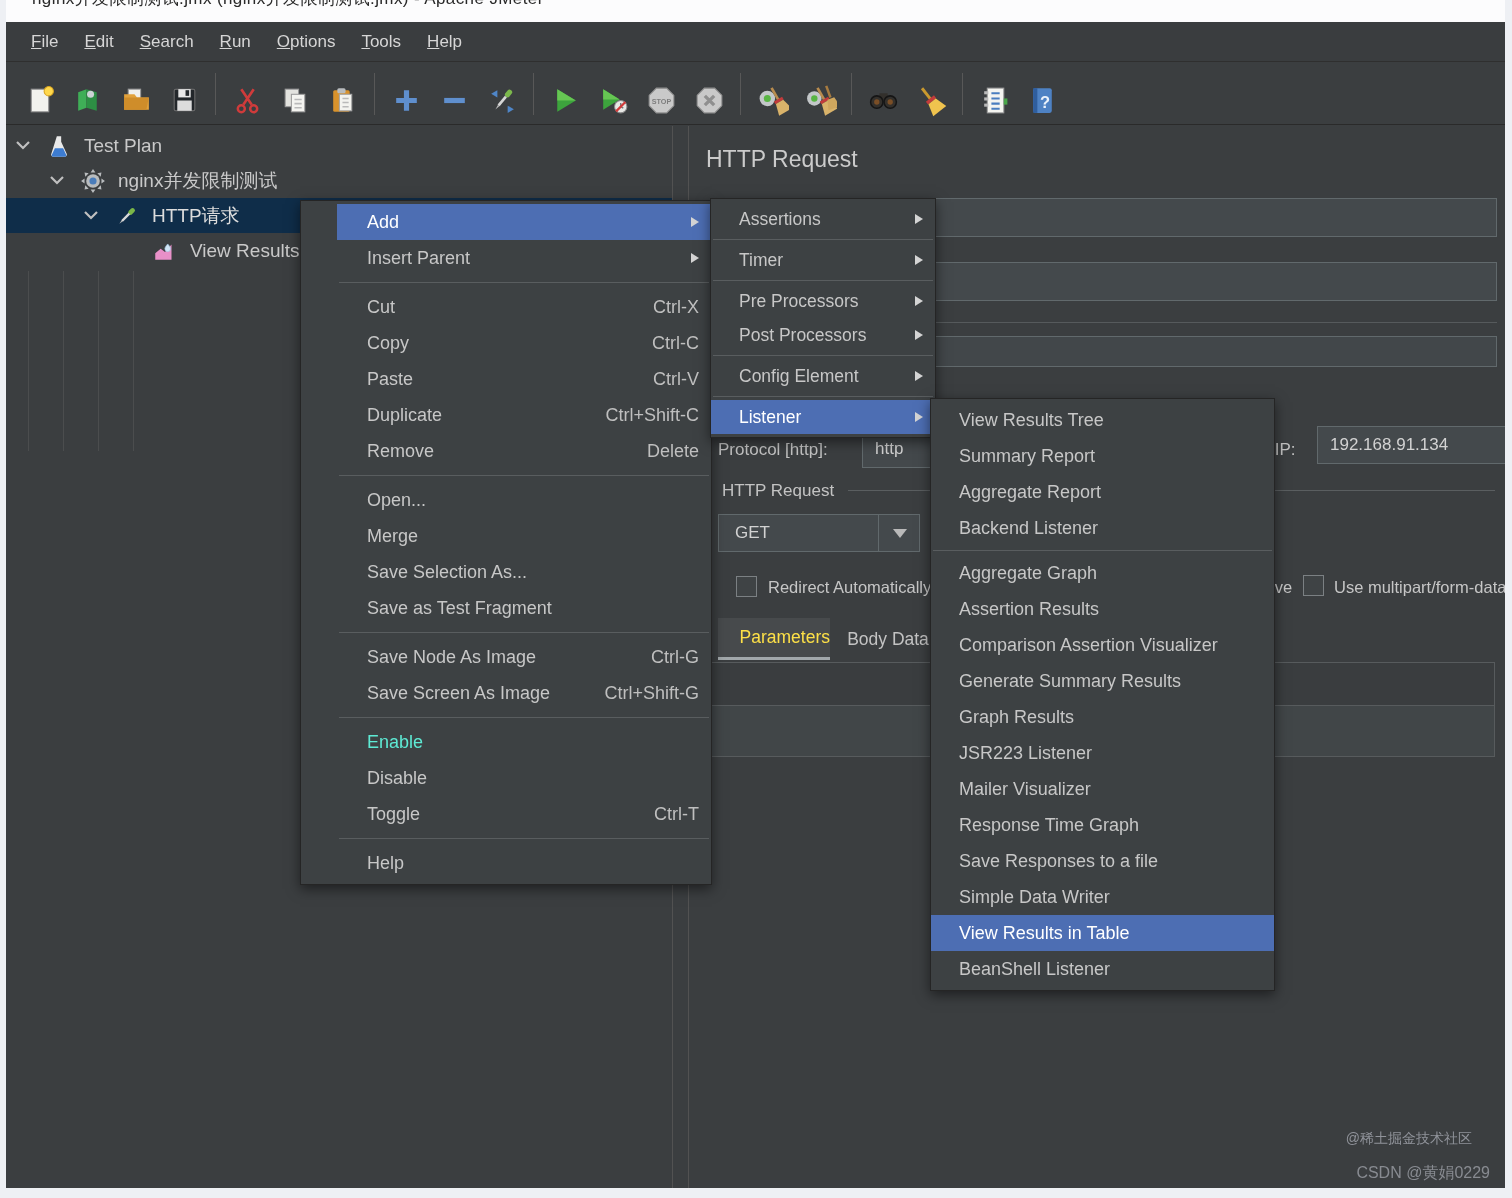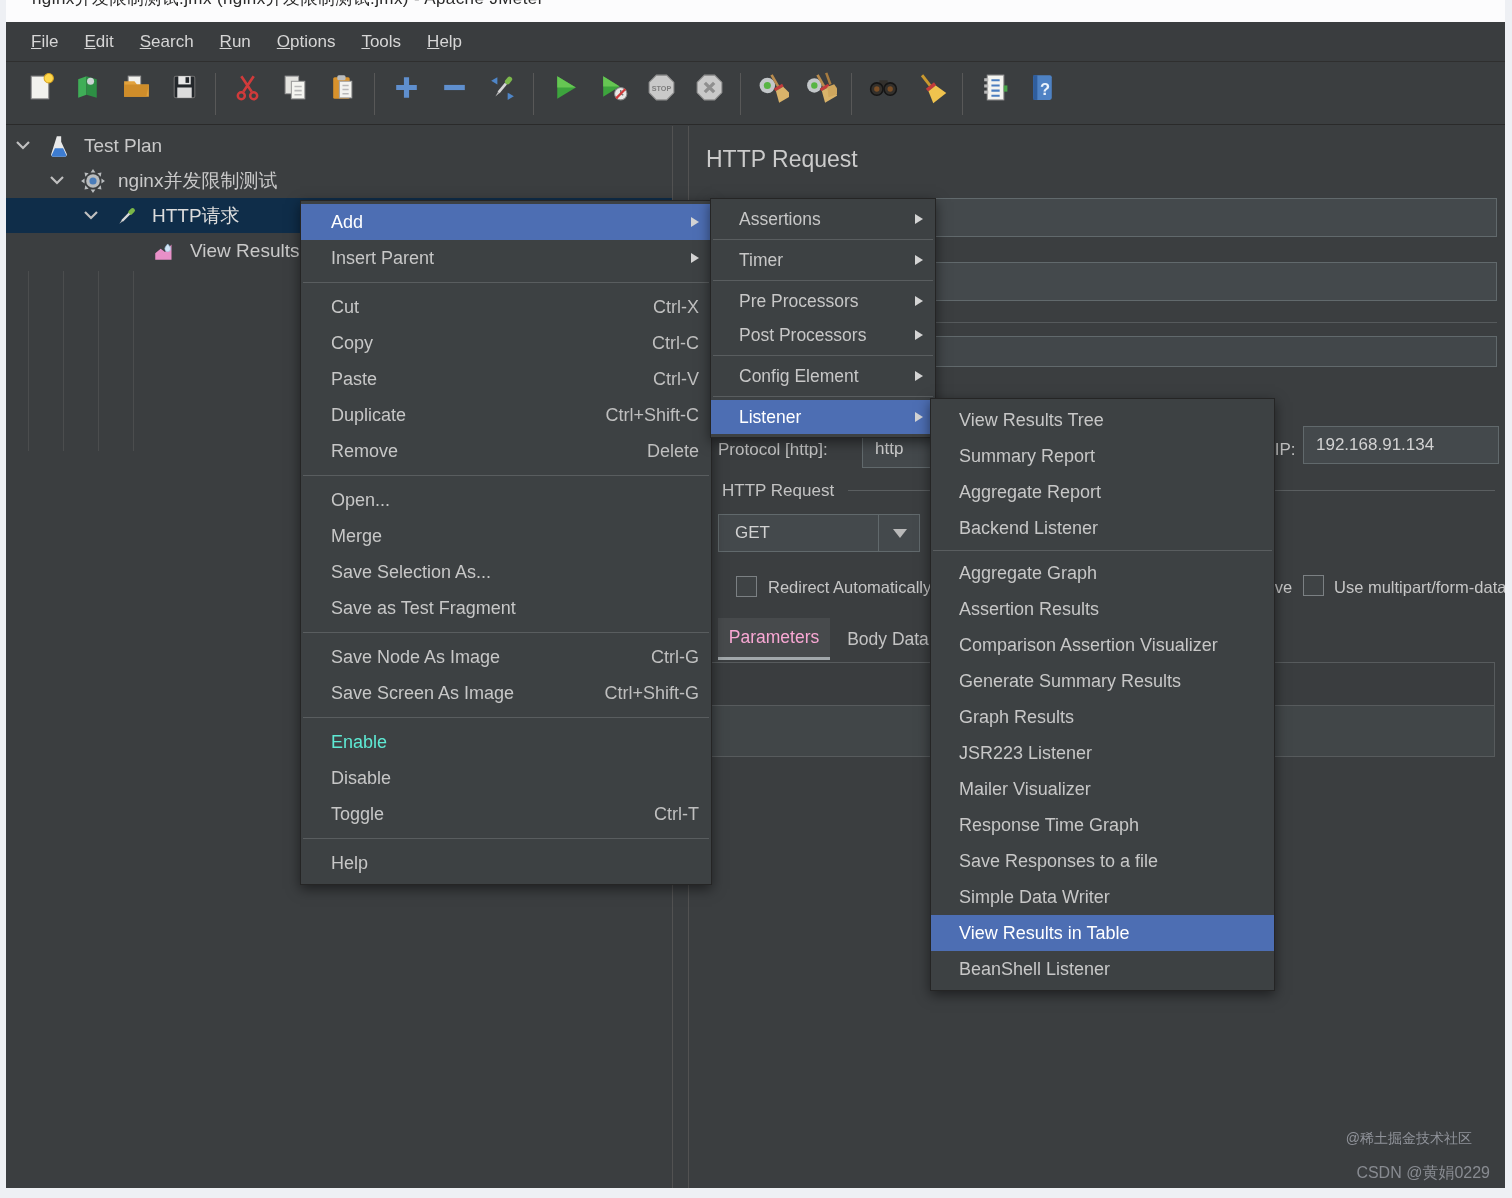--- a/index.html
+++ b/index.html
@@ -9,21 +9,21 @@
   
   #titlebar{left:6px;right:7px;top:0;height:22px;background:#fcfcfd;overflow:hidden;}
   #titlebar span{position:absolute;top:-13px;left:26px;font-size:17px;color:#2a2a2a;white-space:nowrap;letter-spacing:.4px;}
   #app{left:6px;right:7px;top:22px;bottom:10px;background:#3b3e40;}
   
   #menubar{left:6px;right:7px;top:22px;height:40px;background:#3a3d3f;border-bottom:1px solid #2f2f2f;display:flex;align-items:center;padding-left:12px;box-sizing:border-box;}
   .mb-item{color:#d6d6d6;font-size:17px;padding:6px 13px;cursor:default;}
   .mb-item::first-letter{text-decoration:underline;}
   
   #toolbar{left:6px;right:7px;top:63px;height:62px;background:#3b3e40;border-bottom:1px solid #2a2a2a;display:flex;align-items:center;padding-left:10px;box-sizing:border-box;}
-  .tb-btn{width:48px;height:46px;display:flex;align-items:flex-start;justify-content:center;}
+  .tb-btn{width:48px;height:46px;display:flex;align-items:flex-end;justify-content:center;}
   .tb-btn svg{width:33px;height:33px;}
   .tb-sep{width:1px;height:42px;background:#585858;margin:0 7px;}
   
   #tree{left:6px;top:126px;width:666px;bottom:10px;background:#3b3e40;}
   .tree-row{position:absolute;left:0;right:0;height:35px;display:flex;align-items:center;color:#c9c9c9;font-size:19px;}
   .tree-row.selected{background:#0f2d49;color:#dcdcdc;}
   .tree-row svg.node{width:26px;height:26px;margin-right:12px;}
   .chev{width:14px;height:9px;margin-right:16px;}
   .guide{position:absolute;width:1px;background:#5a5a5a;opacity:.55;}
   
@@ -31,21 +31,21 @@
   .dot{position:absolute;width:5px;height:5px;border-radius:50%;background:#c4c4c4;}
   
   #editor{left:690px;right:7px;top:126px;bottom:10px;background:#3b3e40;overflow:hidden;}
   .etitle{position:absolute;left:16px;top:20px;font-size:23px;color:#cbcbcb;}
   .field{position:absolute;background:#44494c;border:1px solid #61696c;box-sizing:border-box;}
   .flabel{position:absolute;font-size:17px;color:#c3c3c3;white-space:nowrap;}
   .fvalue{font-size:17px;color:#d2d2d2;display:flex;align-items:center;padding-left:12px;}
   .cbox{position:absolute;width:21px;height:21px;background:#3f4345;border:1.5px solid #7b8083;box-sizing:border-box;}
   .cblabel{position:absolute;font-size:16.5px;color:#c6c6c6;white-space:nowrap;}
   .tab{position:absolute;height:42px;display:flex;align-items:center;justify-content:center;font-size:17.5px;color:#c3c3c3;}
-  .tab.selected{background:#474a4c;color:#f9a8d4;border-bottom:3px solid #a2a8ab;box-sizing:border-box;}
+  .tab.selected{background:#474a4c;color:#fde047;border-bottom:3px solid #a2a8ab;box-sizing:border-box;justify-content:flex-end;}
   
   .menu{position:absolute;background:#3d4143;border:1px solid #252525;box-shadow:0 4px 12px rgba(0,0,0,.5);padding:3px 0;box-sizing:border-box;}
   .mi{display:flex;align-items:center;color:#c7c7c7;}
   .mi .lbl{flex:1;white-space:nowrap;}
   .mi .sc{margin-left:26px;color:#bfbfbf;white-space:nowrap;}
   .mi.sel{background:#4d6eb3;color:#fff;}
   .mi.disabled{color:#5eead4;}
   .msep{height:1px;background:#595d5f;margin:6px 2px;}
   .arrow{width:0;height:0;border-left:8px solid #d4d4d4;border-top:5.5px solid transparent;border-bottom:5.5px solid transparent;margin-left:14px;}
   #ctxmenu .mi{height:36px;padding:0 12px 0 30px;font-size:18px;}
@@ -305,21 +305,21 @@
   <div class="field" style="left:28px;top:72px;right:8px;height:39px;"></div>
   <div class="field" style="left:28px;top:136px;right:8px;height:39px;"></div>
   <div style="position:absolute;left:10px;top:196px;right:8px;height:1px;background:#565a5c;"></div>
   <div class="field" style="left:28px;top:210px;right:8px;height:31px;background:#42474a;"></div>
 
   <div class="flabel" style="left:28px;top:314px;">Protocol [http]:</div>
   <div class="field fvalue" style="left:172px;top:304px;width:150px;height:38px;">
       <span>http</span>
     </div>
   <div class="flabel" style="left:460px;top:314px;">Server Name or IP:</div>
-  <div class="field fvalue" style="left:613px;top:300px;width:196px;height:38px;">
+  <div class="field fvalue" style="left:627px;top:300px;width:196px;height:38px;">
       <span>192.168.91.134</span>
     </div>
 
   <div class="flabel" style="left:32px;top:355px;">HTTP Request</div>
   <div style="position:absolute;left:158px;top:364px;right:10px;height:1px;background:#5a5e60;"></div>
 
   <div class="field" style="left:28px;top:388px;width:202px;height:38px;">
     <span class="fvalue" style="position:absolute;left:4px;top:0;height:36px;">GET</span>
     <div style="position:absolute;right:40px;top:0;width:1px;height:36px;background:#61696c;"></div>
     <div style="position:absolute;right:12px;top:14px;width:0;height:0;border-top:9px solid #b9b9b9;border-left:7px solid transparent;border-right:7px solid transparent;"></div>
@@ -337,21 +337,21 @@
   <div class="tab" style="left:142px;top:492px;width:112px;">
       <span>Body Data</span>
     </div>
 
   <div style="position:absolute;left:9px;top:536px;right:10px;height:95px;border:1px solid #575b5d;box-sizing:border-box;background:#3a3d3f;">
     <div style="position:absolute;left:0;right:0;top:42px;height:1px;background:#575b5d;"></div>
     <div style="position:absolute;left:0;right:0;top:43px;bottom:0;background:#414648;"></div>
   </div>
 </div>
 
-<div class="menu" id="ctxmenu" style="left:300px;top:200px;width:412px;z-index:10;">
+<div class="menu" id="ctxmenu" style="left:300px;top:200px;width:412px;z-index:10;padding-left:36px;">
   <div class="mi sel">
       <span class="lbl">Add</span>
       <span class="arrow"></span>
     </div>
   <div class="mi">
       <span class="lbl">Insert Parent</span>
       <span class="arrow"></span>
     </div>
   <div class="msep"></div>
   <div class="mi">

